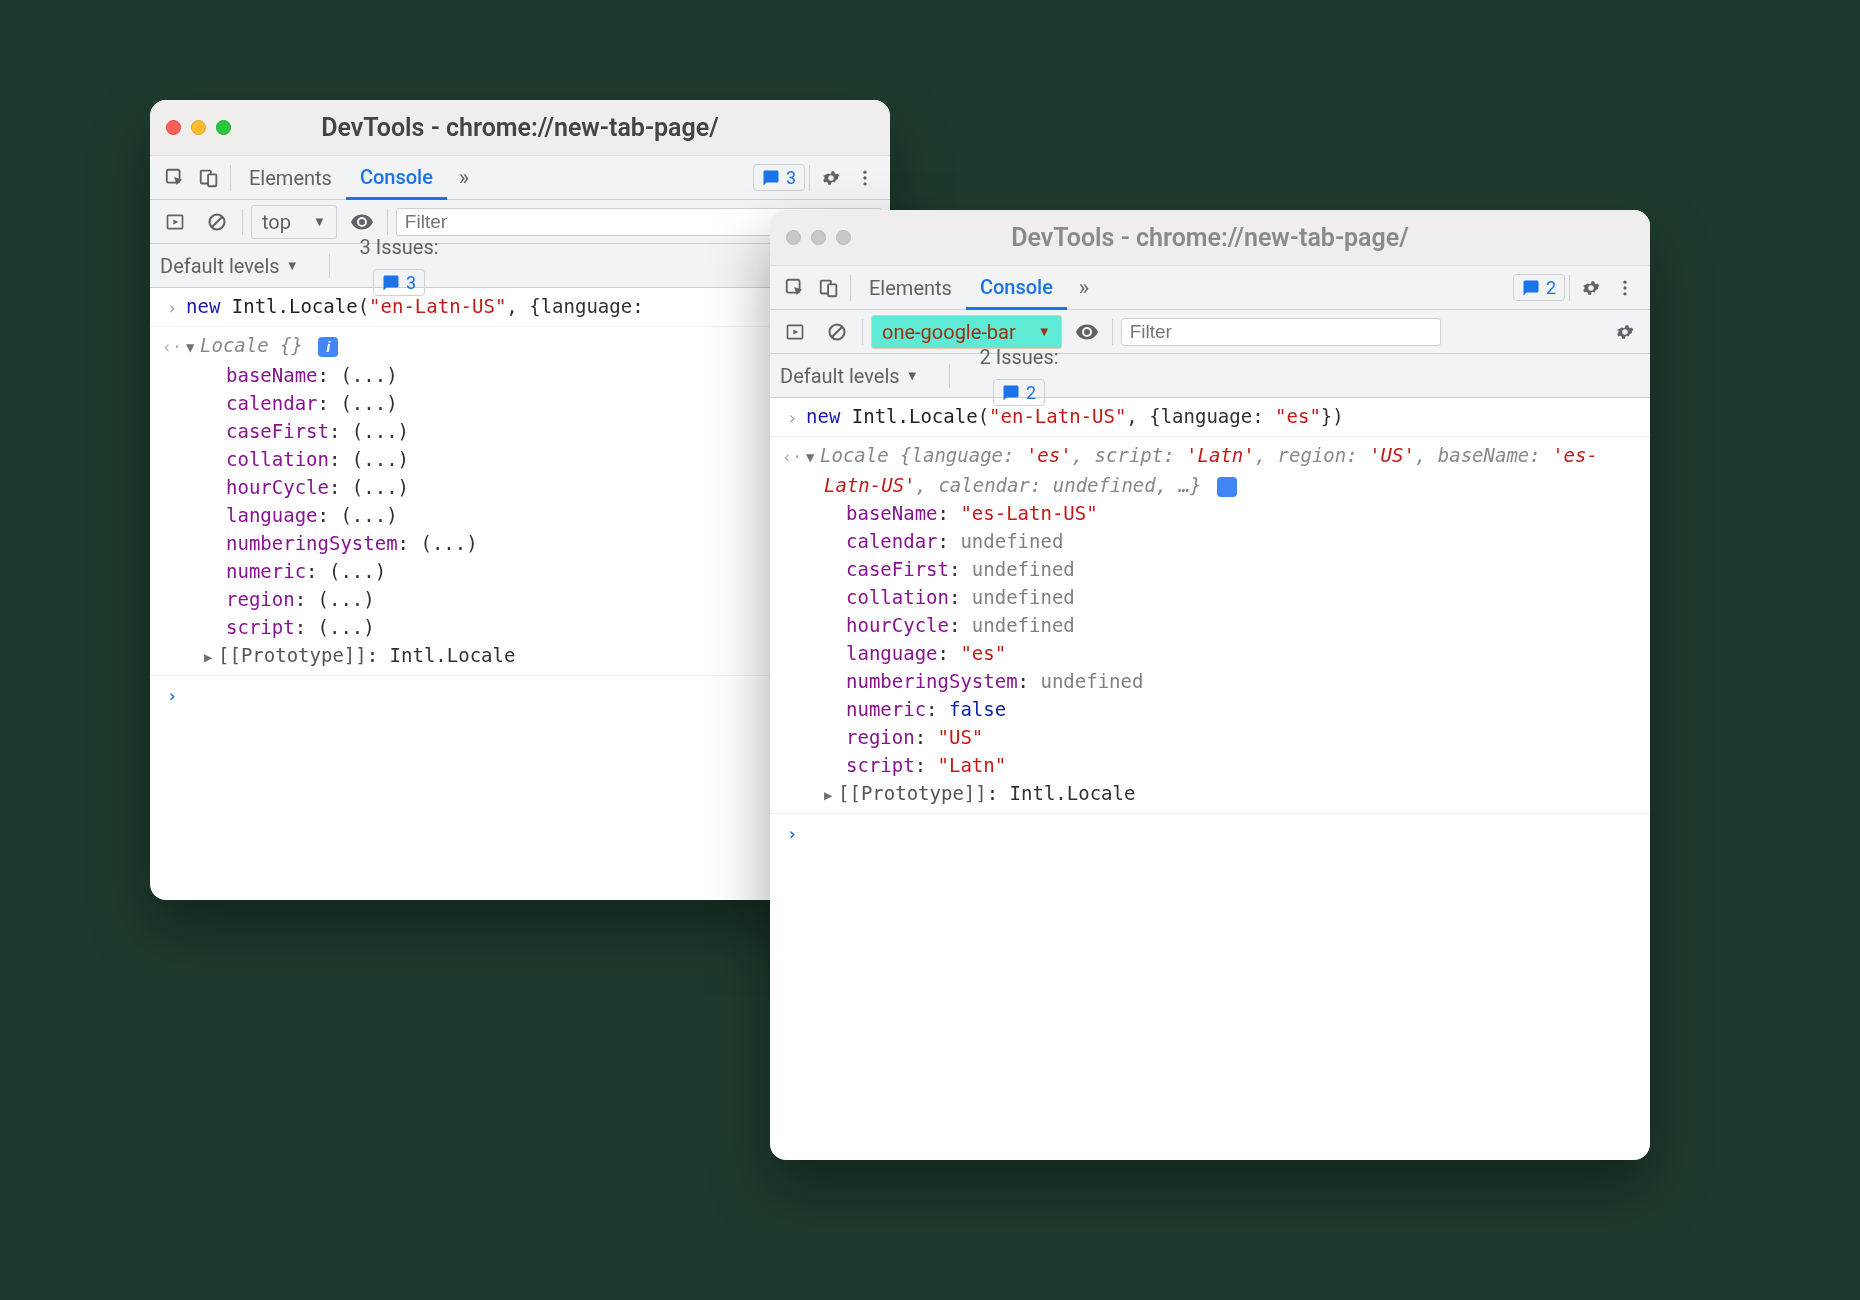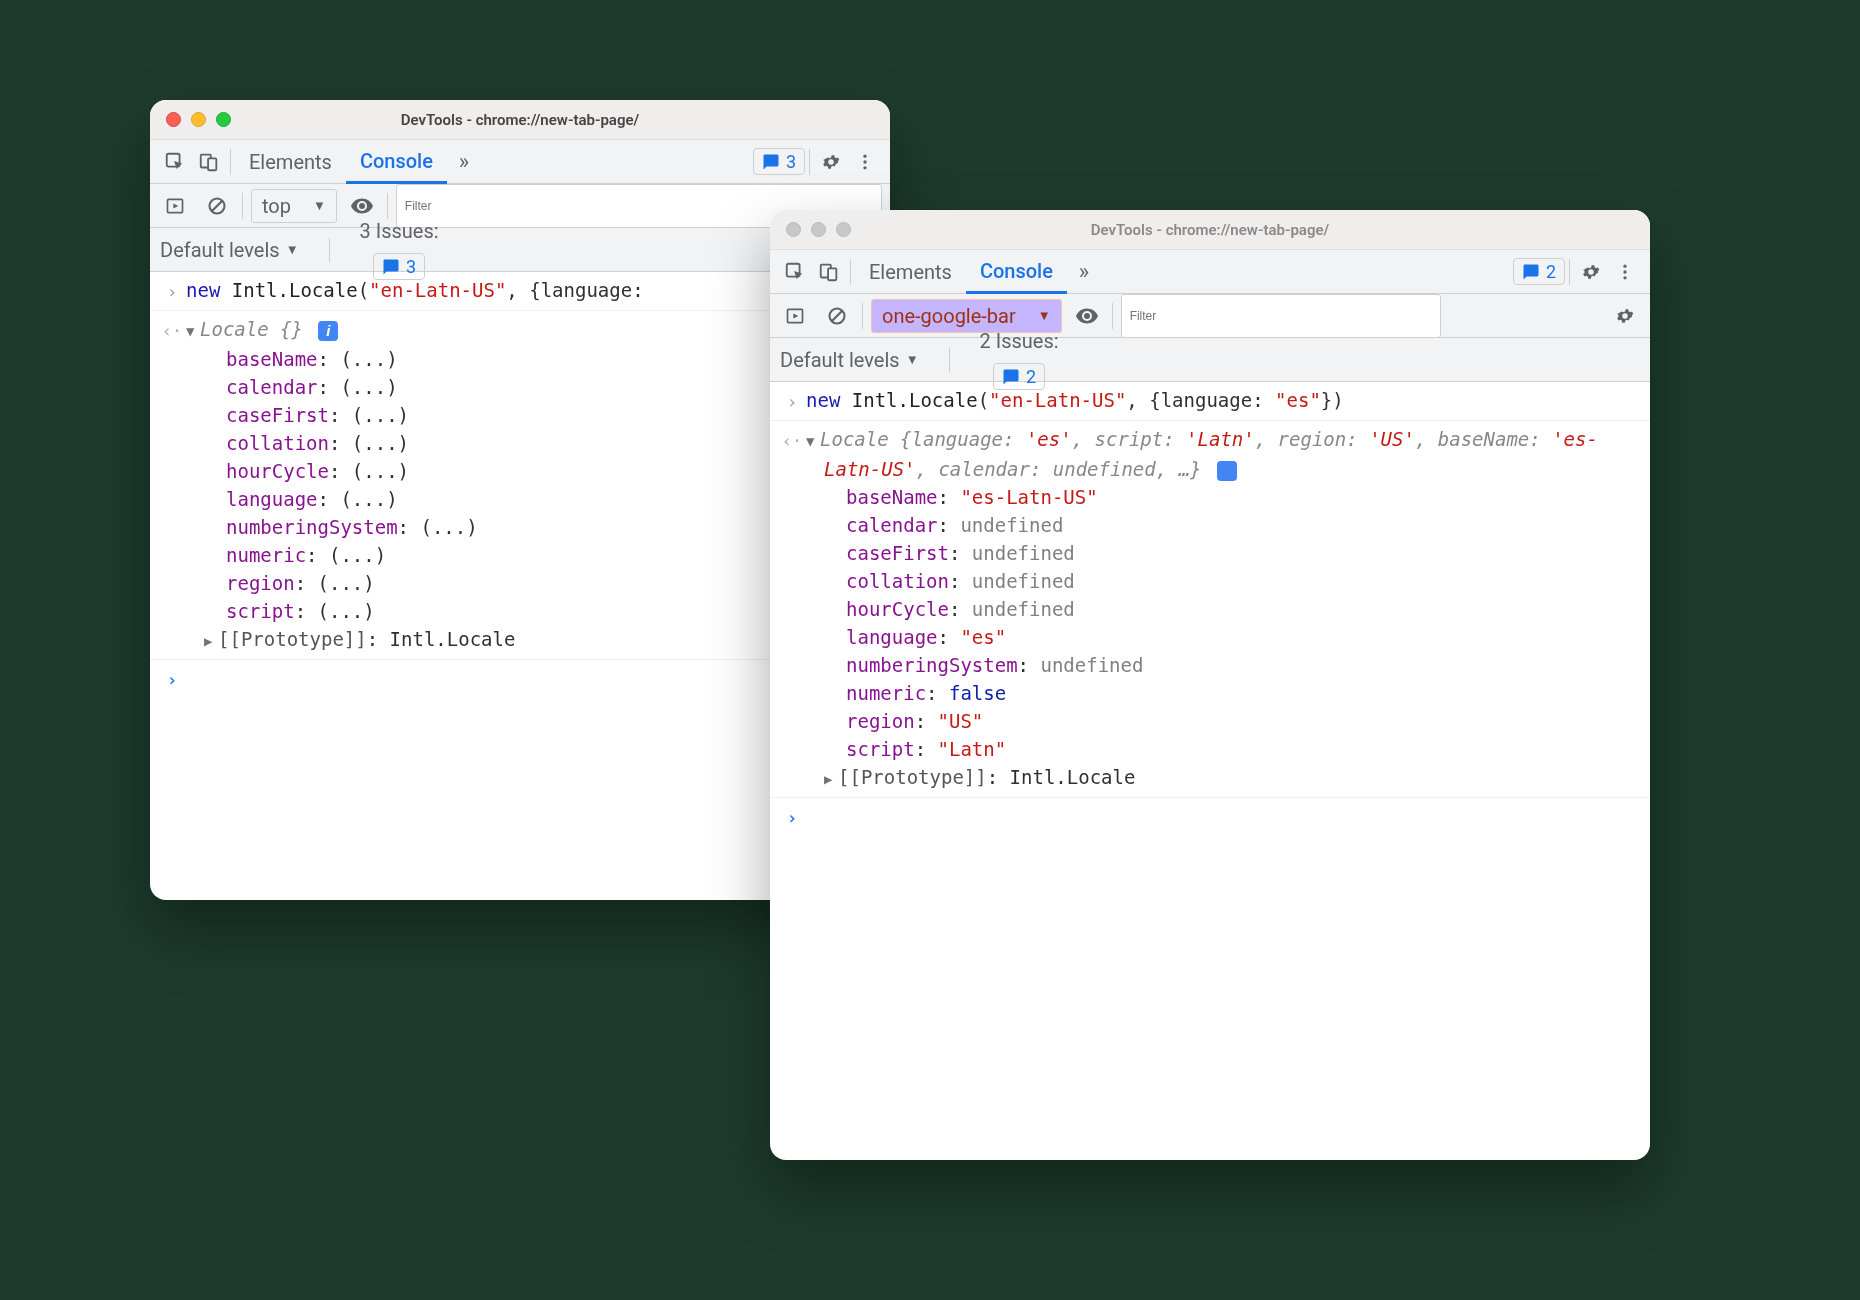--- a/index.html
+++ b/index.html
@@ -31,25 +31,25 @@
     position: absolute;
     background: var(--panel-bg);
     border-radius: 16px;
     box-shadow: 0 30px 60px rgba(0,0,0,0.35);
     overflow: hidden;
     display: flex;
     flex-direction: column;
   }
   .titlebar {
     background: var(--titlebar-bg);
-    height: 40px;
+    height: 56px;
     display: flex;
     align-items: center;
     padding: 0 16px;
-    font-size: 15px;
+    font-size: 25px;
     font-weight: 600;
     color: #444;
     position: relative;
     border-bottom: 1px solid #e0ddda;
   }
   .traffic-lights {
     display: flex;
     gap: 10px;
   }
   .traffic-light {
@@ -123,30 +123,30 @@
     font-size: 20px;
     color: var(--text-gray);
   }
   .ctx-select {
     display:flex; align-items:center; gap:22px;
     padding: 4px 10px;
     border: 1px solid #cfcfcf;
     border-radius: 3px;
     cursor: pointer;
   }
-  .ctx-select.warn { background: #c4b5fd; color: #9c3115; border-color: #f0c4b1;}
+  .ctx-select.warn { background: #5eead4; color: #9c3115; border-color: #f0c4b1;}
   .filter-input {
     flex: 1;
     border: 1px solid #cfcfcf;
     border-radius: 3px;
     padding: 4px 8px;
-    font-size: 12px;
+    font-size: 19px;
     color: #888;
     background: #fff;
-    height: 44px;
+    height: 28px;
   }
 
   .levelsbar {
     display:flex; align-items:center;
     height: 44px;
     background: var(--toolbar-bg);
     border-bottom: 1px solid var(--toolbar-border);
     padding: 0 10px;
     gap: 30px;
     font-size: 20px;

